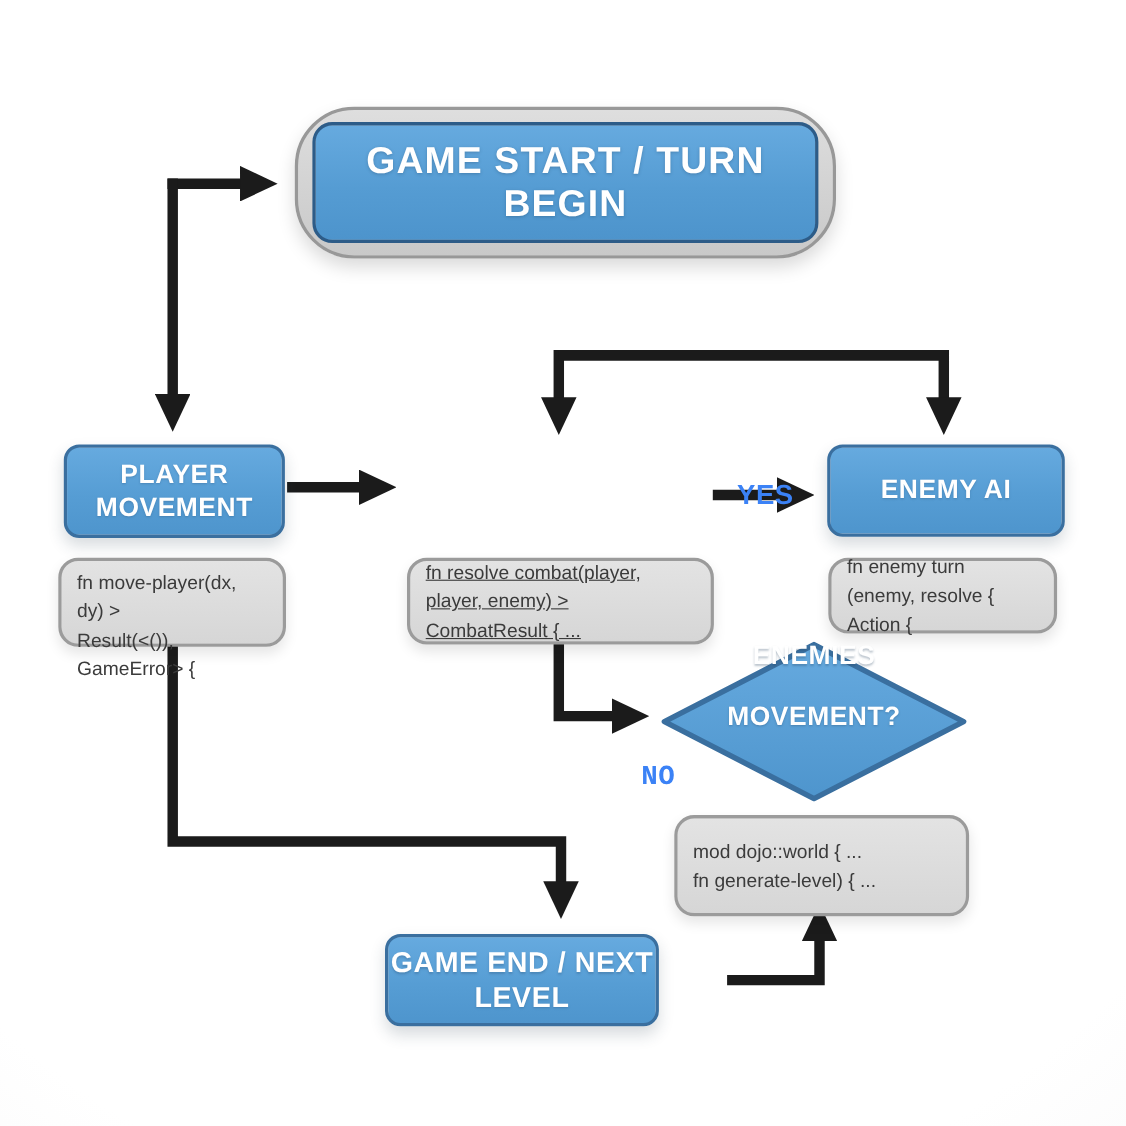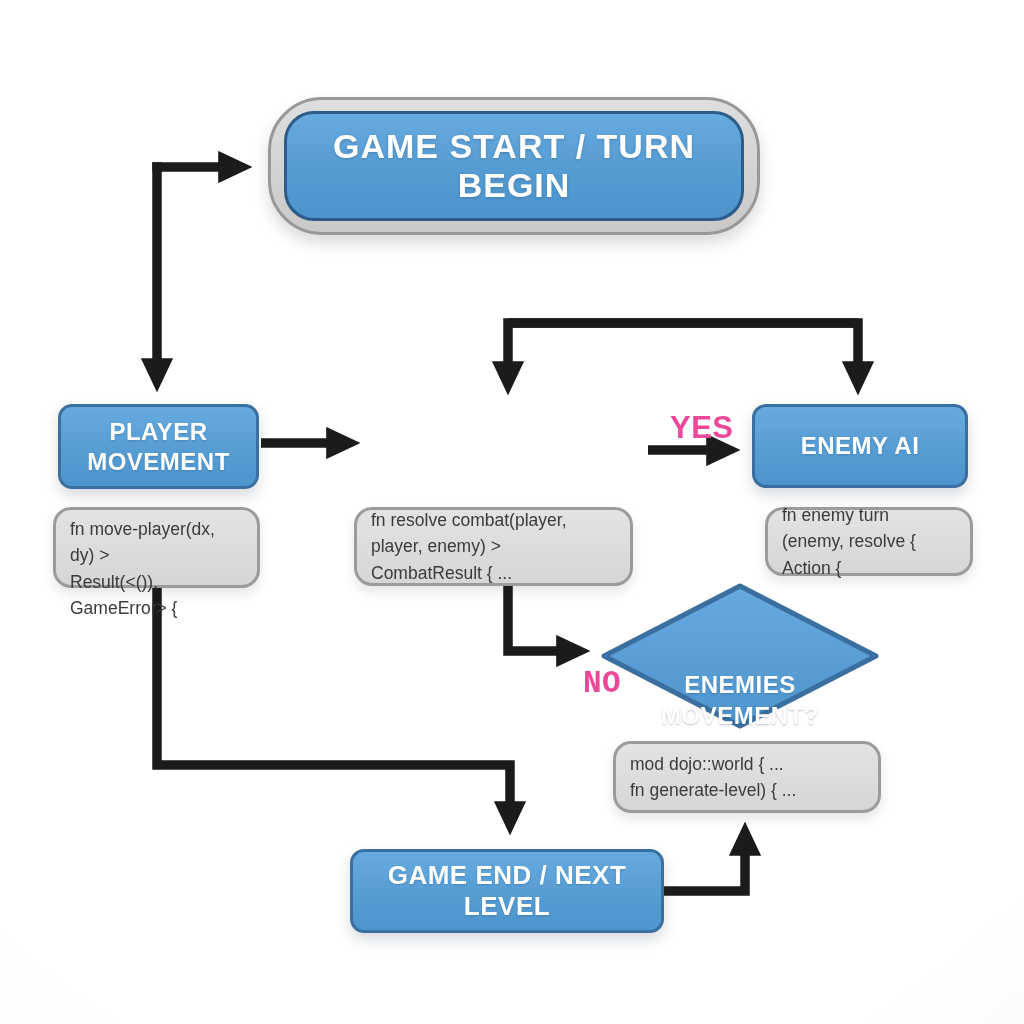--- a/index.html
+++ b/index.html
@@ -22,43 +22,44 @@
     text-shadow:0 1px 2px rgba(30,60,90,.25);
   }
   .startOuter{
     background:linear-gradient(180deg,#dedede,#c9c9c9);
     border:3px solid #989898;border-radius:54px;
     box-shadow:0 8px 16px rgba(0,0,0,.15);
   }
   .startInner{
     position:absolute;left:13px;top:11px;right:13px;bottom:11px;
     background:linear-gradient(180deg,#66aadf 0%,#559cd3 55%,#4d94cc 100%);
-    border:3px solid #2d5c88;border-radius:30px;
+    border:3px solid #2d5c88;border-radius:18px;
     display:flex;align-items:center;justify-content:center;
     color:#fff;font-weight:700;font-size:34px;letter-spacing:1px;
     text-shadow:0 1px 3px rgba(25,55,85,.3);
   }
   .code{
     background:linear-gradient(180deg,#e3e3e3,#d6d6d6);
     border:3px solid #9b9b9b;border-radius:18px;
     color:#3b3b3b;font-size:17.5px;line-height:1.5;font-weight:400;
     display:flex;flex-direction:column;justify-content:center;align-items:flex-start;
     padding:6px 14px;text-align:left;
     box-shadow:0 6px 12px rgba(0,0,0,.10);
   }
   .h2{font-size:24px;line-height:1.25;}
   .diamondWrap{position:absolute;}
   .diamondText{
     position:absolute;inset:0;display:flex;flex-direction:column;
-    align-items:center;justify-content:flex-end;
+    align-items:center;justify-content:flex-start;
     color:#fff;font-weight:700;font-size:24px;line-height:1.3;letter-spacing:.5px;
     text-shadow:0 1px 2px rgba(30,60,90,.3);
+    gap:24px;
   }
   .edgeLabel{
-    position:absolute;color:#ec4899;font-weight:700;font-size:31px;letter-spacing:.5px;
+    position:absolute;color:#3b82f6;font-weight:700;font-size:25px;letter-spacing:.5px;margin-top:26px;
   }
   svg.arrows{position:absolute;inset:0;pointer-events:none;}
 </style>
 </head>
 <body>
 
 <div class="canvas">
 
   <svg class="arrows" width="1024" height="1024" viewBox="0 0 1024 1024">
     <defs>
@@ -88,55 +89,55 @@
   <div class="node blue h2" style="left:58px;top:404px;width:201px;height:85px;padding:0 18px;">
     <span>PLAYER MOVEMENT</span>
   </div>
 
   <div class="node code" style="left:53px;top:507px;width:207px;height:81px;justify-content:space-between;">
     <div>fn move-player(dx, dy) &gt;</div>
     <div>Result(&lt;()), GameError&gt; {</div>
   </div>
 
 
-  <div class="node code" style="left:354px;top:507px;width:279px;height:79px;">
+  <div class="node code" style="left:370px;top:507px;width:279px;height:79px;text-decoration:underline;">
     <div>fn resolve combat(player,</div>
     <div>player, enemy) &gt; CombatResult { ...</div>
   </div>
 
   <div class="node blue h2" style="left:752px;top:404px;width:216px;height:84px;">
     <span>ENEMY AI</span>
   </div>
 
-  <div class="node code" style="left:753px;top:507px;width:208px;height:69px;margin-left:12px;">
+  <div class="node code" style="left:753px;top:507px;width:208px;height:69px;">
     <div>fn enemy turn</div>
     <div>(enemy, resolve { Action {</div>
   </div>
 
   <div class="diamondWrap" style="left:598px;top:581px;width:284px;height:150px;">
     <svg width="284" height="150" viewBox="0 0 284 150">
       <defs>
         <linearGradient id="dg" x1="0" y1="0" x2="0" y2="1">
           <stop offset="0" stop-color="#66aadf"></stop>
           <stop offset="1" stop-color="#4e95cd"></stop>
         </linearGradient>
       </defs>
       <polygon points="142,5 278,75 142,145 6,75" fill="url(#dg)" stroke="#3a6f9f" stroke-width="5" stroke-linejoin="round"></polygon>
     </svg>
     <div class="diamondText">
       <div>ENEMIES</div>
       <div>MOVEMENT?</div>
     </div>
   </div>
 
-  <div class="node code" style="left:613px;top:741px;width:268px;height:72px;">
+  <div class="node code" style="left:613px;top:741px;width:268px;height:92px;">
     <div>mod dojo::world { ...</div>
     <div>fn generate-level) { ...</div>
   </div>
 
-  <div class="node blue" style="left:350px;top:849px;width:314px;height:84px;font-size:26px;">
+  <div class="node blue" style="left:350px;top:849px;width:249px;height:84px;font-size:26px;">
     <span>GAME END / NEXT LEVEL</span>
   </div>
 
   <div class="edgeLabel" style="left:670px;top:410px;">YES</div>
   <div class="edgeLabel" style="left:583px;top:666px;font-family:Liberation Mono, monospace;">NO</div>
 
 </div>
 
 </body></html>

